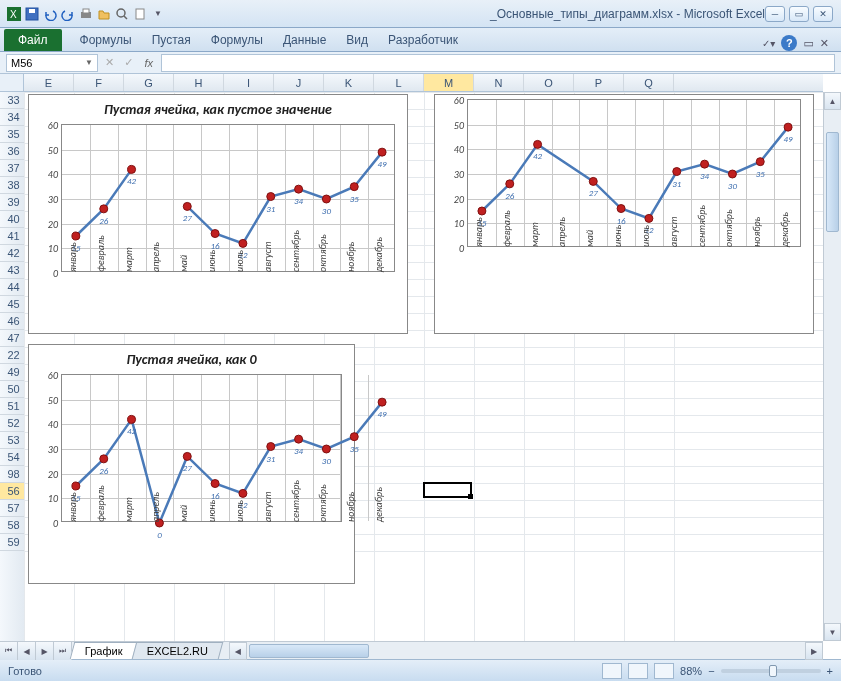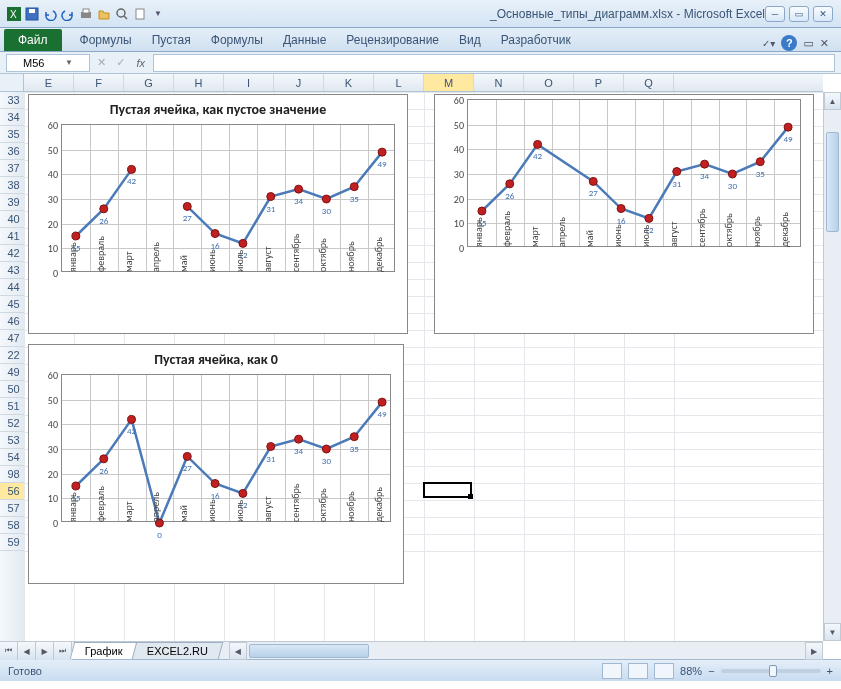--- a/index.html
+++ b/index.html
@@ -15,35 +15,35 @@
 
 
 .ribbon-tabs { height: 24px; background: linear-gradient(#e4eef8,#d0e0f0); display: flex; align-items: flex-end; padding: 0 4px; border-bottom: 1px solid #8ba8c8; }
 .file-tab { background: #1a7030; color: #fff; padding: 4px 14px; border-radius: 2px 2px 0 0; font-size: 12px; margin-right: 8px; }
 .rtab { padding: 4px 10px; color: #3b5576; font-size: 12px; cursor: default; }
 .ribbon-right { margin-left: auto; display: flex; gap: 6px; padding-right: 8px; align-items: center; }
 .help-ico { width: 16px; height: 16px; border-radius: 50%; background: #3b7ac8; color: #fff; display: flex; align-items: center; justify-content: center; font-size: 11px; font-weight: bold; }
 
 
 .fbar { height: 22px; background: #e8f0f8; border-bottom: 1px solid #b0c4d8; display: flex; align-items: center; padding: 0 6px; gap: 4px; }
-.namebox { width: 84px; height: 18px; background: #fff; border: 1px solid #b0c4d8; display: flex; align-items: center; padding: 0 16px; font-size: 11px; }
+.namebox { width: 92px; height: 18px; background: #fff; border: 1px solid #b0c4d8; display: flex; align-items: center; padding: 0 4px; font-size: 11px; }
 .namebox .dd { margin-left: auto; color: #666; font-size: 8px; }
 .fx-lbl { font-style: italic; color: #666; padding: 0 4px; }
 .fx-input { flex: 1; height: 18px; background: #fff; border: 1px solid #b0c4d8; }
 
 
 .grid-wrap { position: relative; height: 585px; background: #fff; display: flex; }
 .col-headers { position: absolute; top: 0; left: 24px; right: 18px; height: 18px; display: flex; background: linear-gradient(#f4f8fc,#e0e8f0); border-bottom: 1px solid #b0c4d8; }
 .ch { width: 50px; text-align: center; border-right: 1px solid #d0d8e0; color: #3b5576; font-size: 11px; line-height: 18px; }
 .ch.sel { background: #ffe8a0; }
 .row-headers { position: absolute; top: 18px; left: 0; width: 28px; bottom: 18px; background: linear-gradient(90deg,#f4f8fc,#e0e8f0); border-right: 1px solid #b0c4d8; }
 .rh { height: 17px; text-align: center; border-bottom: 1px solid #d0d8e0; color: #3b5576; font-size: 11px; line-height: 17px; }
 .rh.sel { background: #ffe8a0; }
 .corner { position: absolute; top: 0; left: 0; width: 24px; height: 18px; background: #e8f0f8; border-right: 1px solid #b0c4d8; border-bottom: 1px solid #b0c4d8; }
-.cells { position: absolute; top: 18px; left: 24px; right: 18px; bottom: 18px; background: #fff; }
+.cells { position: absolute; top: 18px; left: 24px; right: 18px; bottom: 18px; background: #fff; font-style: italic; }
 .gridlines-h { position: absolute; top: 0; left: 0; right: 0; height: 1px; background: #e4e8ec; }
 .gridlines-v { position: absolute; top: 0; bottom: 0; width: 1px; background: #e4e8ec; }
 .active-cell { position: absolute; border: 2px solid #000; background: #fff; }
 .active-cell::after { content: ""; position: absolute; right: -3px; bottom: -3px; width: 5px; height: 5px; background: #000; }
 
 
 .vscroll { position: absolute; top: 18px; right: 0; width: 18px; bottom: 18px; background: #e8eef4; border-left: 1px solid #c0cad4; }
 .vscroll .arrow { height: 18px; background: linear-gradient(#f4f8fc,#d8e4f0); border: 1px solid #c0cad4; display: flex; align-items: center; justify-content: center; font-size: 8px; color: #556; }
 .vscroll .thumb { position: absolute; top: 40px; left: 2px; right: 2px; height: 100px; background: linear-gradient(90deg,#d8e8f8,#b8d0e8); border: 1px solid #a0b8d0; border-radius: 2px; }
 .hscroll-area { position: absolute; bottom: 0; left: 0; right: 18px; height: 18px; background: #e8eef4; border-top: 1px solid #c0cad4; display: flex; }
@@ -137,21 +137,20 @@
   </div>
 </div>
 
 <div class="ribbon-tabs">
   <div class="file-tab">Файл</div>
   <div id="rtabs" style="display: contents;"></div>
   <div class="rtab">Формулы</div>
     <div class="rtab">Пустая</div>
     <div class="rtab">Формулы</div>
     <div class="rtab">Данные</div>
-    <div class="rtab">Рецензирование</div>
     <div class="rtab">Вид</div>
     <div class="rtab">Разработчик</div>
     <div class="ribbon-right">
     <span style="color:#556;font-size:10px">✓▾</span>
     <div class="help-ico">?</div>
     <span style="color:#556">▭</span>
     <span style="color:#556">✕</span>
   </div>
 </div>
 
@@ -384,21 +383,21 @@
           <div class="xtick" style="left: 129.25px; top: 0px;">май</div>
           <div class="xtick" style="left: 157.083px; top: 0px;">июнь</div>
           <div class="xtick" style="left: 184.917px; top: 0px;">июль</div>
           <div class="xtick" style="left: 212.75px; top: 0px;">август</div>
           <div class="xtick" style="left: 240.583px; top: 0px;">сентябрь</div>
           <div class="xtick" style="left: 268.417px; top: 0px;">октябрь</div>
           <div class="xtick" style="left: 296.25px; top: 0px;">ноябрь</div>
           <div class="xtick" style="left: 324.083px; top: 0px;">декабрь</div>
         </div>
       </div>
-      <div class="chart-box" style="left: 4px; top: 252px; width: 376px; height: 240px;">
+      <div class="chart-box" style="left: 4px; top: 252px; width: 327px; height: 240px;">
         <div class="chart-title">Пустая ячейка, как 0</div>
         <div class="plot">
           <div class="ytick" style="top: 148px;">0</div>
           <div class="hgrid" style="top: 123.333px;"></div>
           <div class="ytick" style="top: 123.333px;">10</div>
           <div class="hgrid" style="top: 98.6667px;"></div>
           <div class="ytick" style="top: 98.6667px;">20</div>
           <div class="hgrid" style="top: 74px;"></div>
           <div class="ytick" style="top: 74px;">30</div>
           <div class="hgrid" style="top: 49.3333px;"></div>

